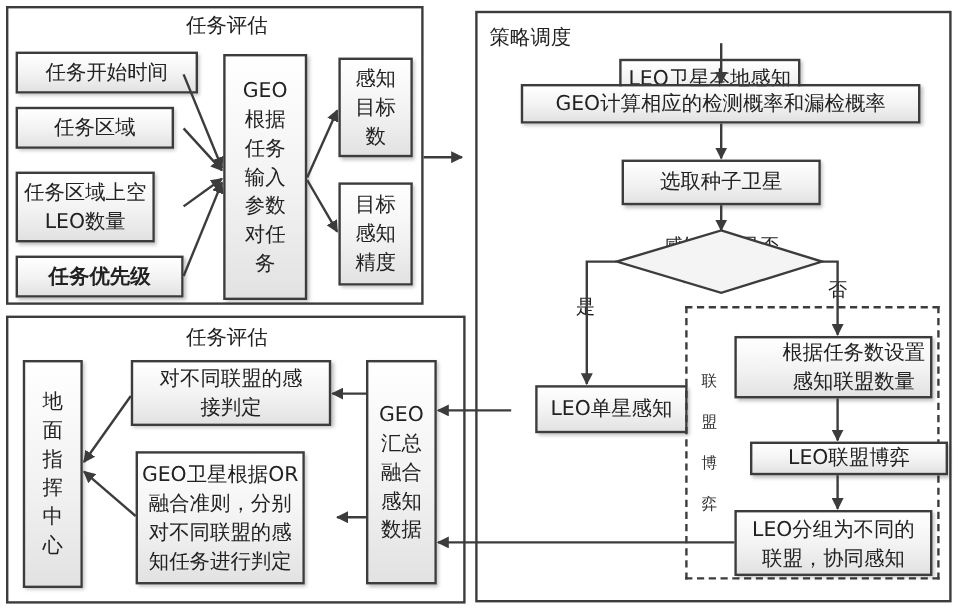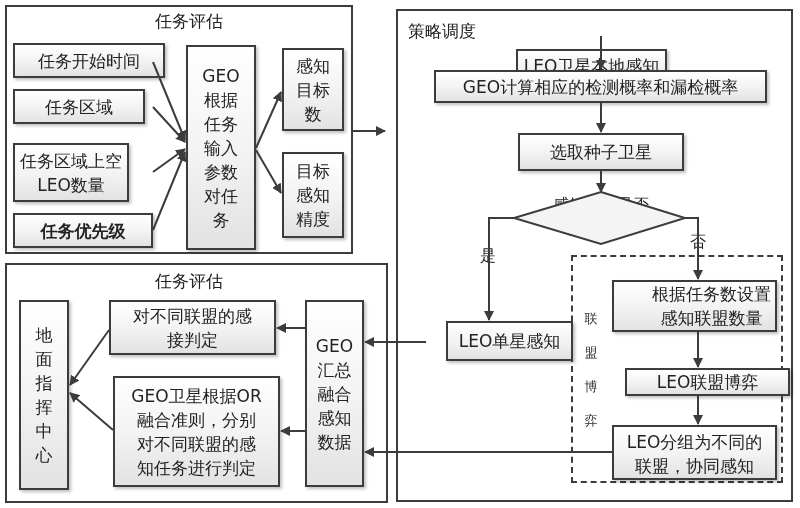--- a/index.html
+++ b/index.html
@@ -68,21 +68,21 @@
 面
 指
 挥
 中
 心</span>
   </div>
 <div class="box" style="left:109px;top:300px;width:167px;height:55px;">
     <span>对不同联盟的感
 接判定</span>
   </div>
-<div class="box" style="left:113px;top:376px;width:167px;height:111px;">
+<div class="box" style="left:113px;top:376px;width:141px;height:111px;">
     <span>GEO卫星根据OR
 融合准则，分别
 对不同联盟的感
 知任务进行判定</span>
   </div>
 <div class="box vtext" style="left:305px;top:300px;width:59px;height:187px;">
     <span>GEO
 汇总
 融合
 感知

